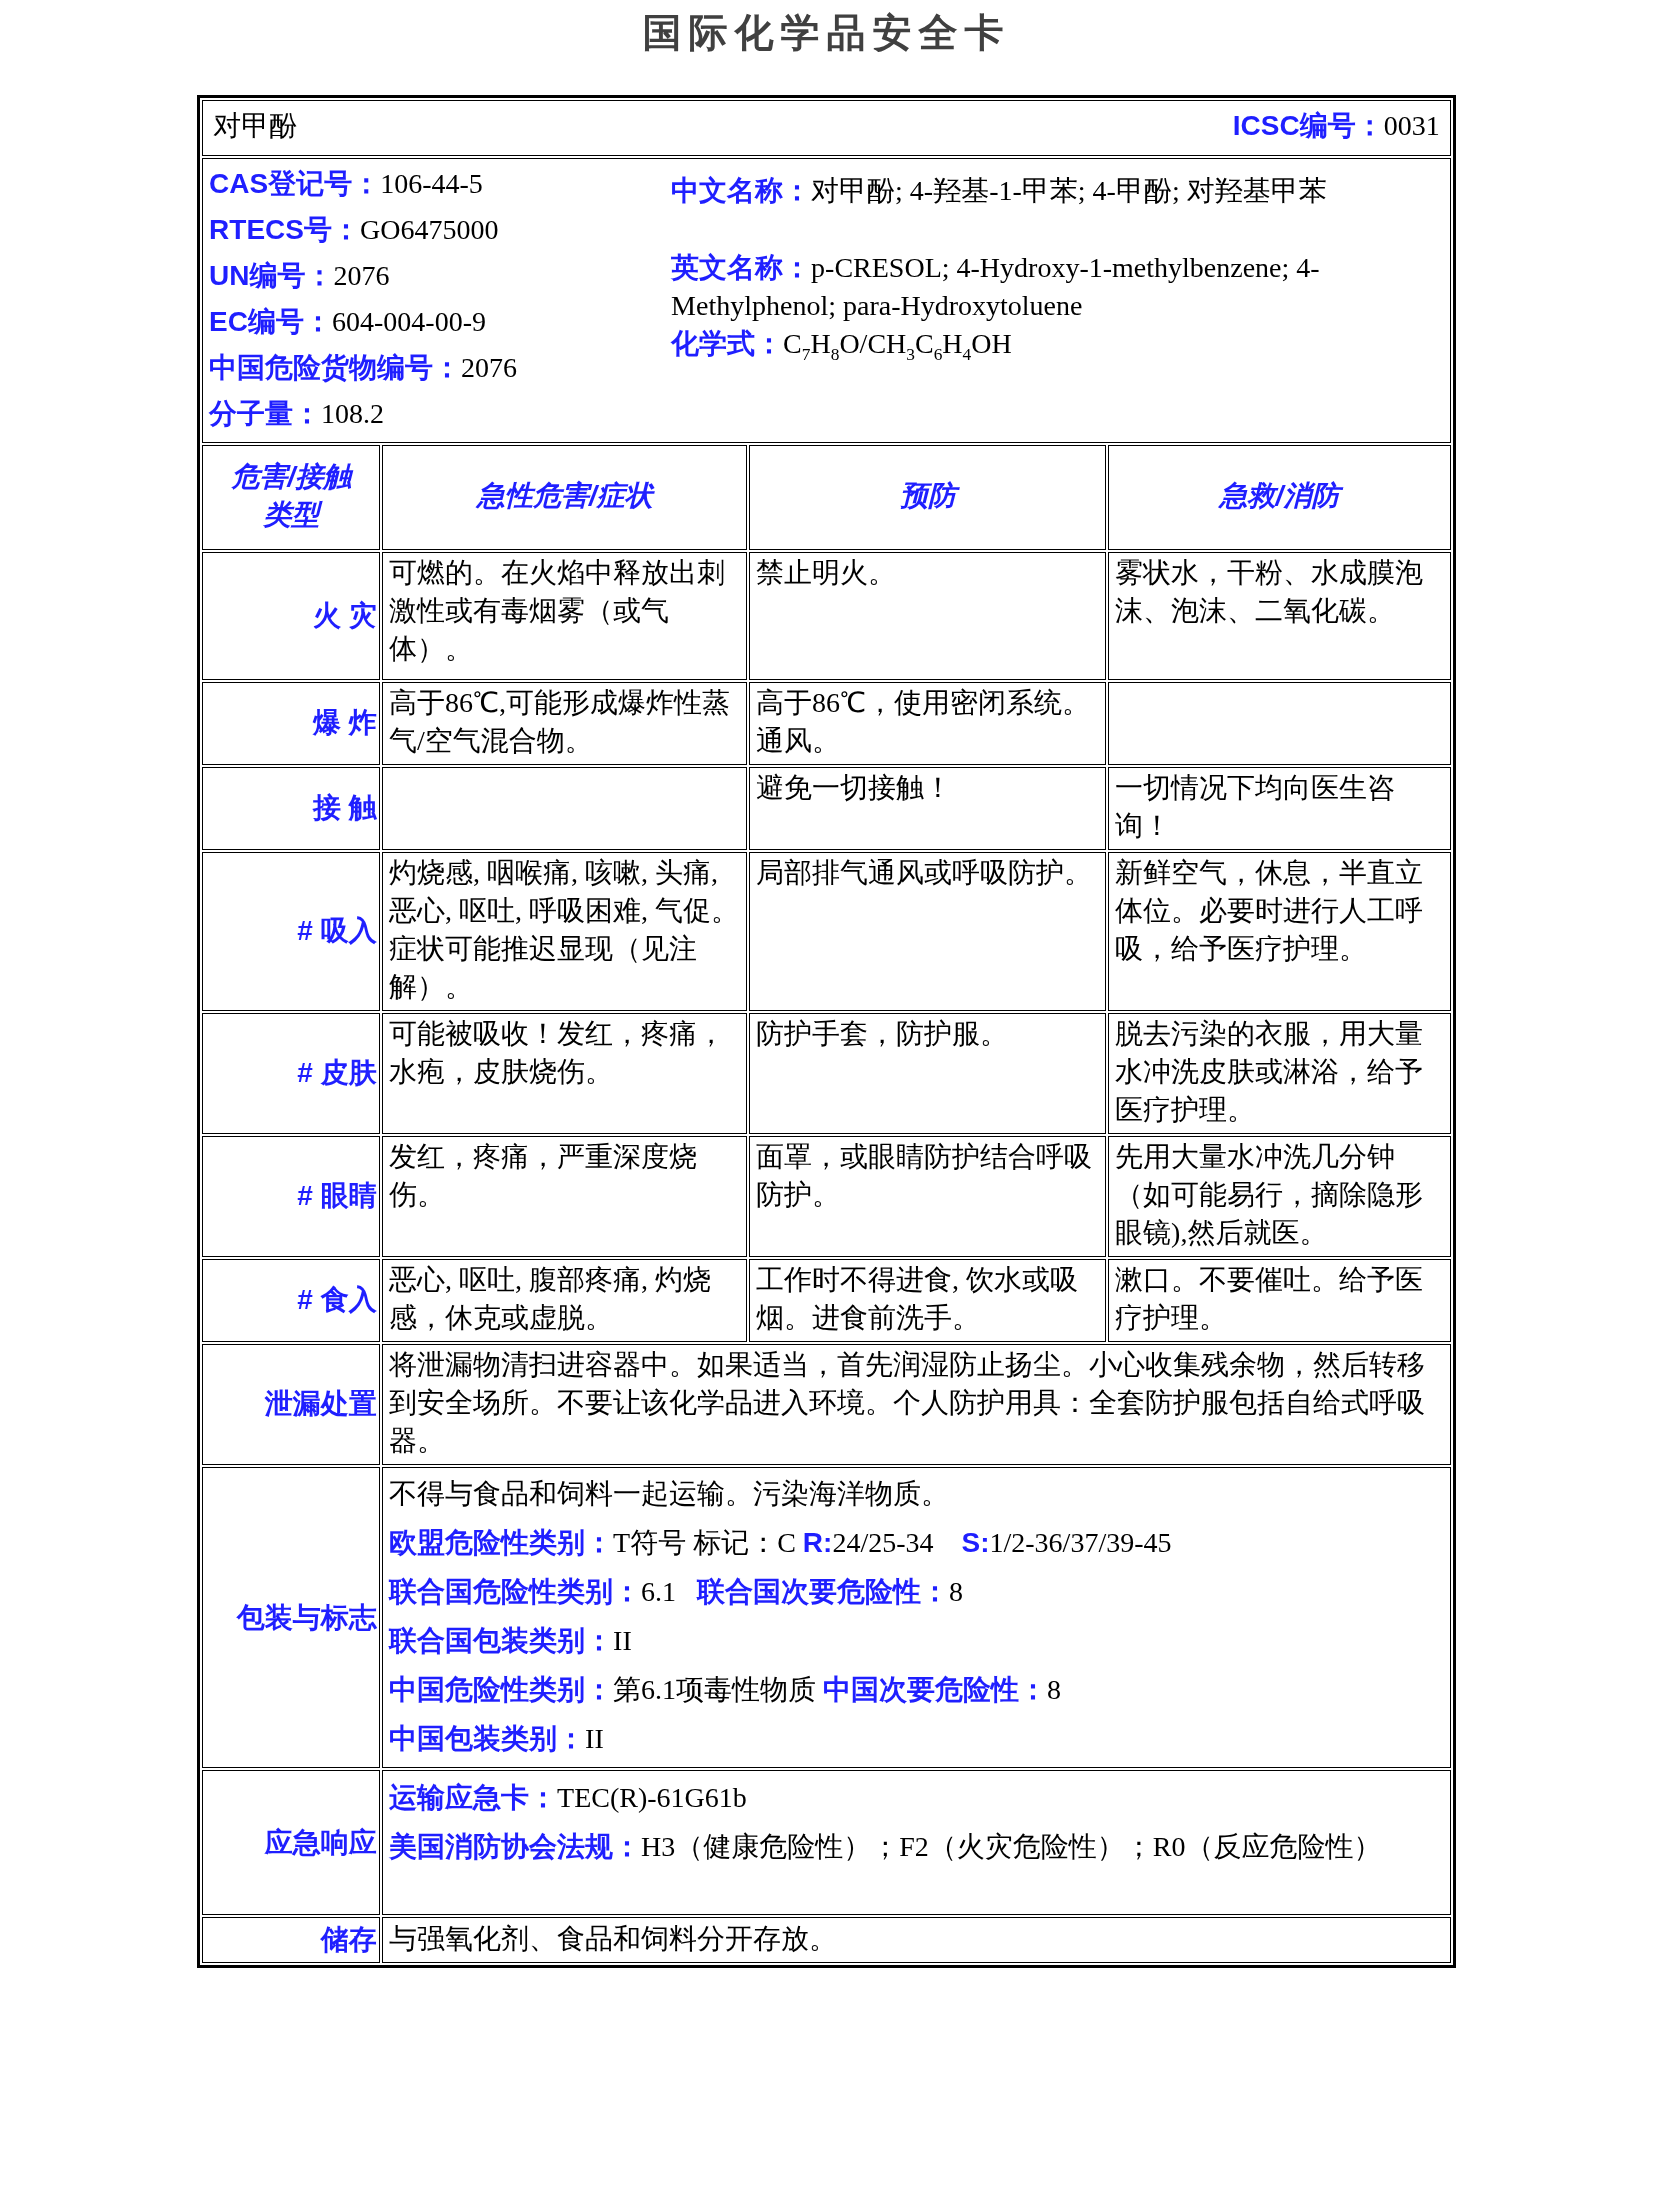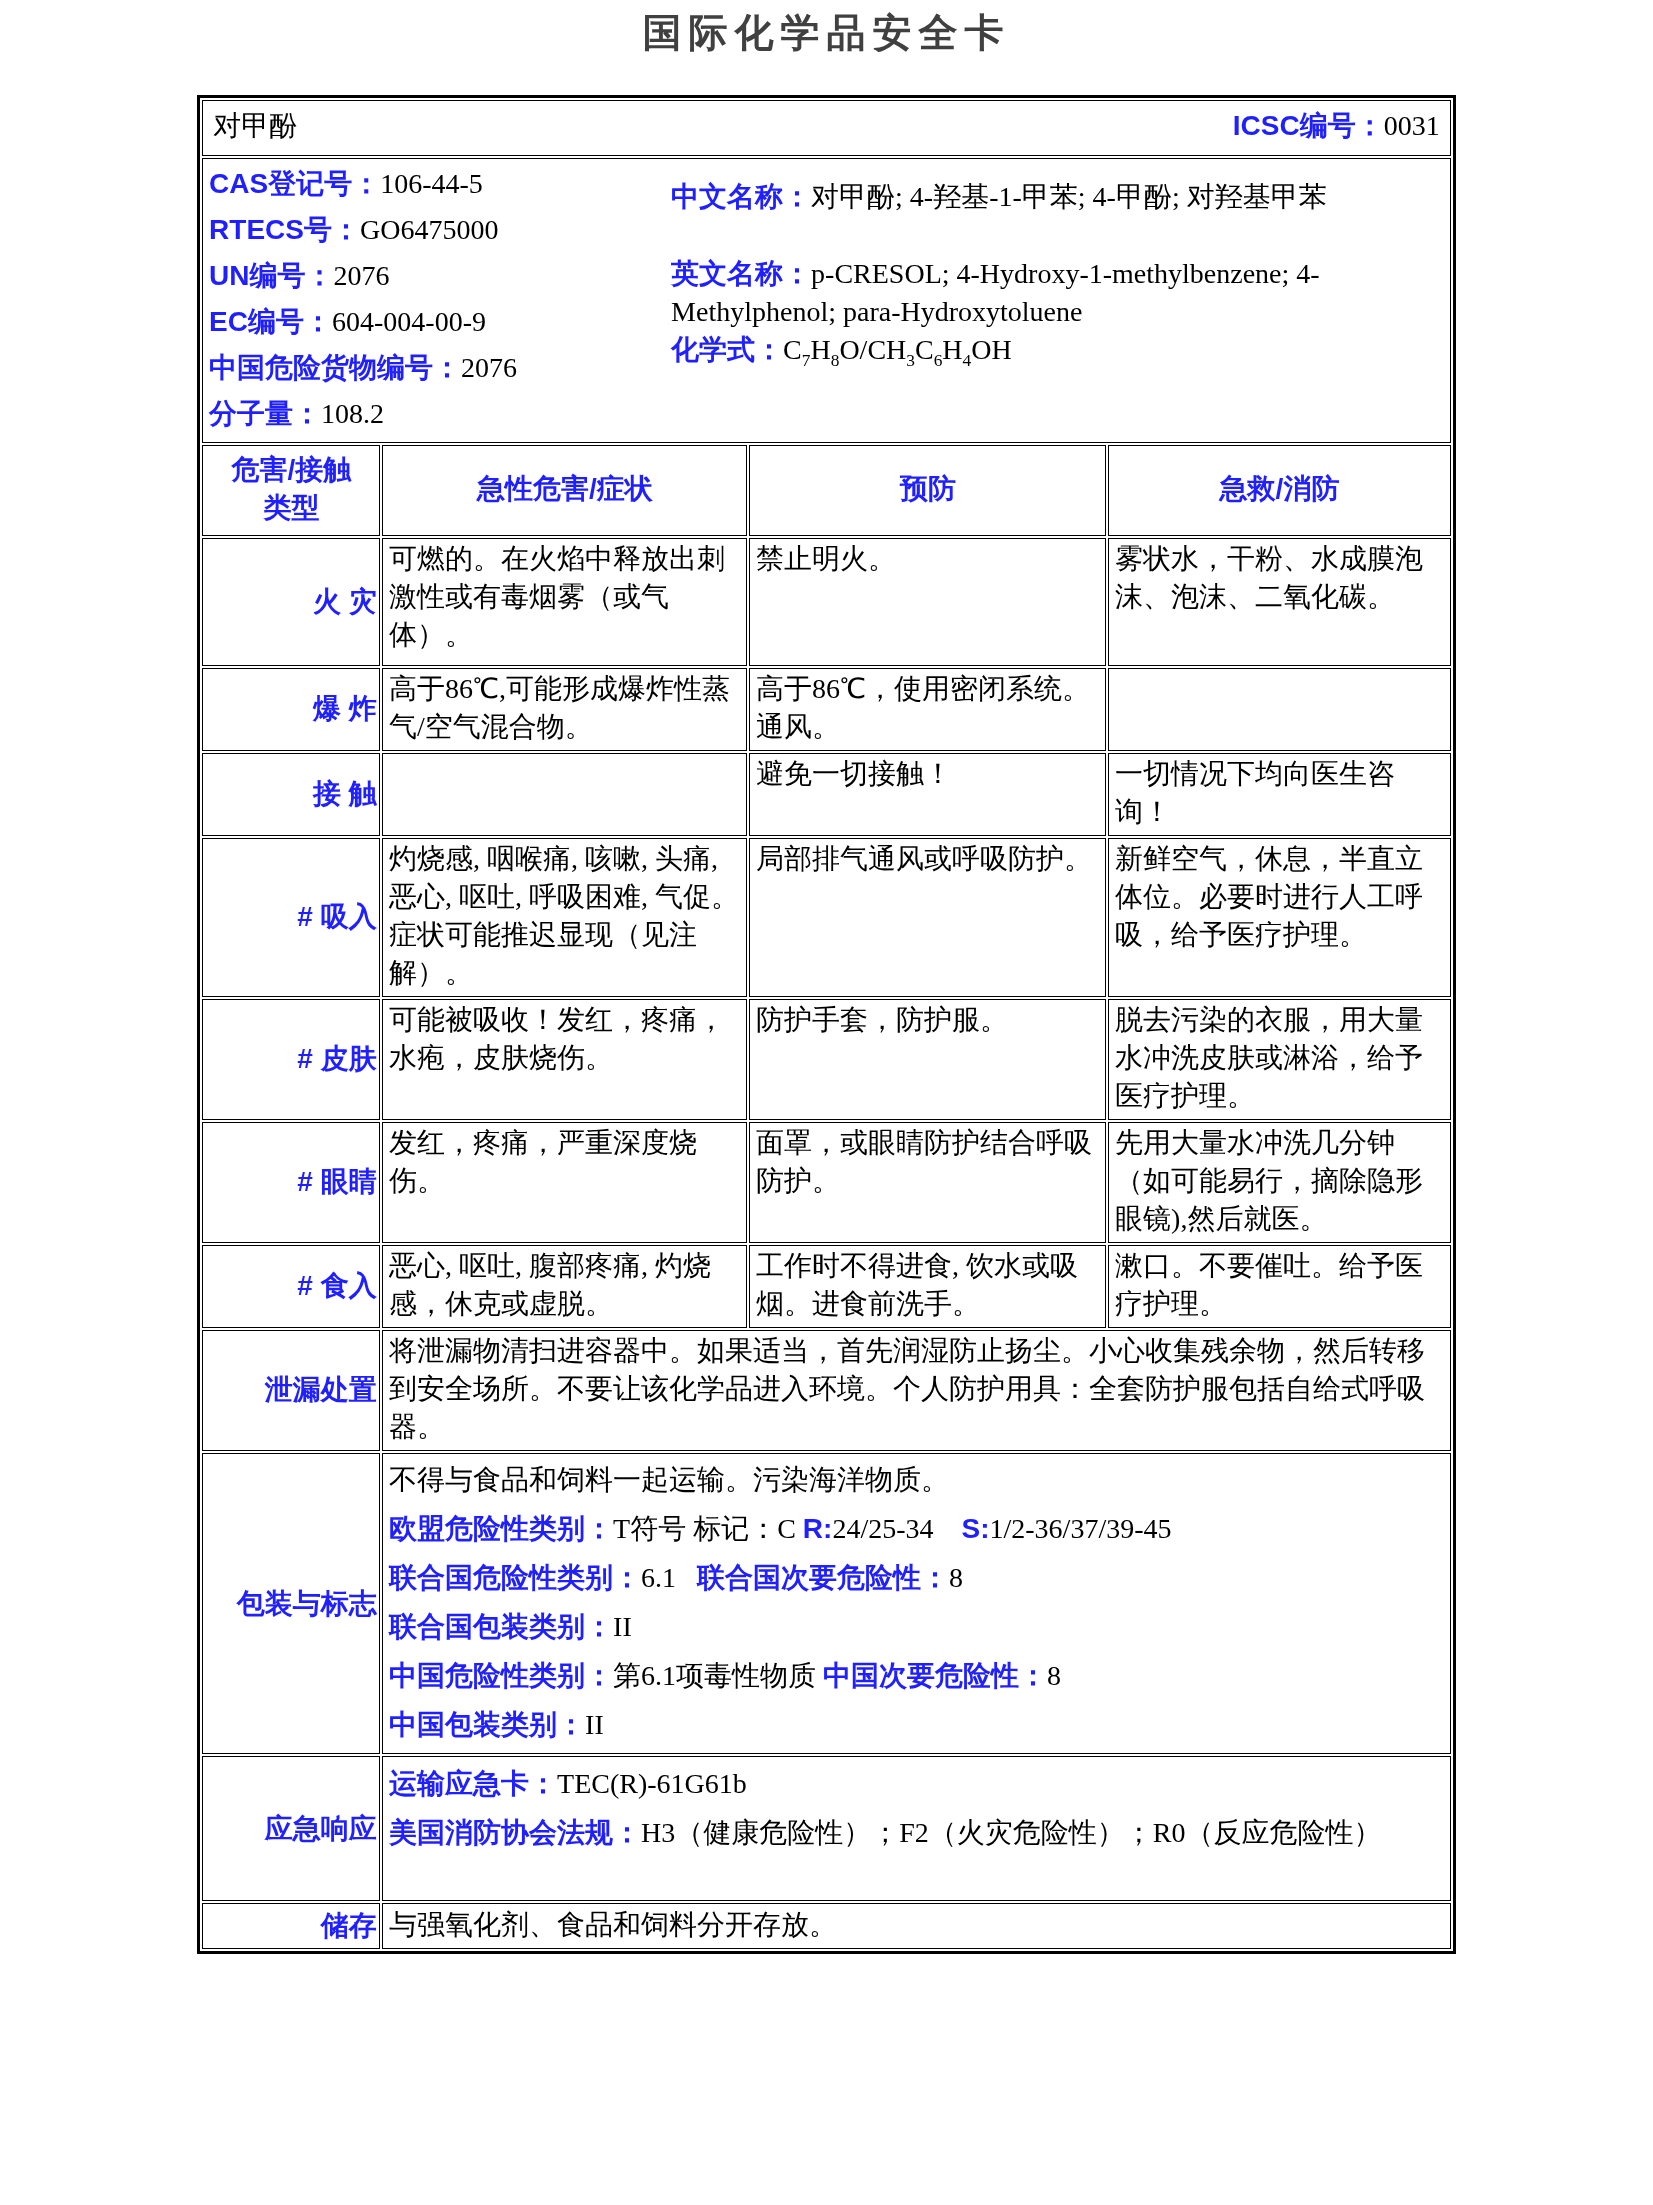--- a/index.html
+++ b/index.html
@@ -53,21 +53,21 @@
     padding: 2.8px 2.8px;
   }
   .hd {
     vertical-align: middle;
     text-align: center;
     white-space: pre-line;
   }
   
   tr.r-name  { height: 56px; margin-top: 24px; }
   tr.r-id    { height: 276px; }
-  tr.r-head  { height: 91px; }
+  tr.r-head  { height: 105px; font-style: italic; }
   tr.r-fire  { height: 128px; }
   tr.r-expl  { height: 74px; }
   tr.r-cont  { height: 78px; }
   tr.r-inh   { height: 153px; }
   tr.r-skin  { height: 119px; }
   tr.r-eye   { height: 120px; }
   tr.r-ing   { height: 78px; }
   tr.r-spill { height: 116px; }
   tr.r-pack  { height: 290px; }
   tr.r-emer  { height: 145px; }
@@ -76,21 +76,21 @@
   .name-cell { vertical-align: middle; }
   .name-flex {
     display: flex;
     justify-content: space-between;
     align-items: center;
     padding: 0 4.2px;
   }
   .id-flex { display: flex; gap: 16px; }
   .id-left { width: 446px; flex: none; padding-top: 1.4px; }
   .id-line { line-height: 46px; white-space: nowrap; }
-  .id-right { flex: 1; padding-top: 18px; }
+  .id-right { flex: 1; padding-top: 12px; }
   .nm { line-height: 38px; }
   .nm-en { margin-top: 39px; }
   sub { font-size: 0.62em; line-height: 0; }
   .pk-line, .em-line { line-height: 49px; }
   .body-cell { }
 </style>
 </head>
 <body>
 
 <div class="page">

